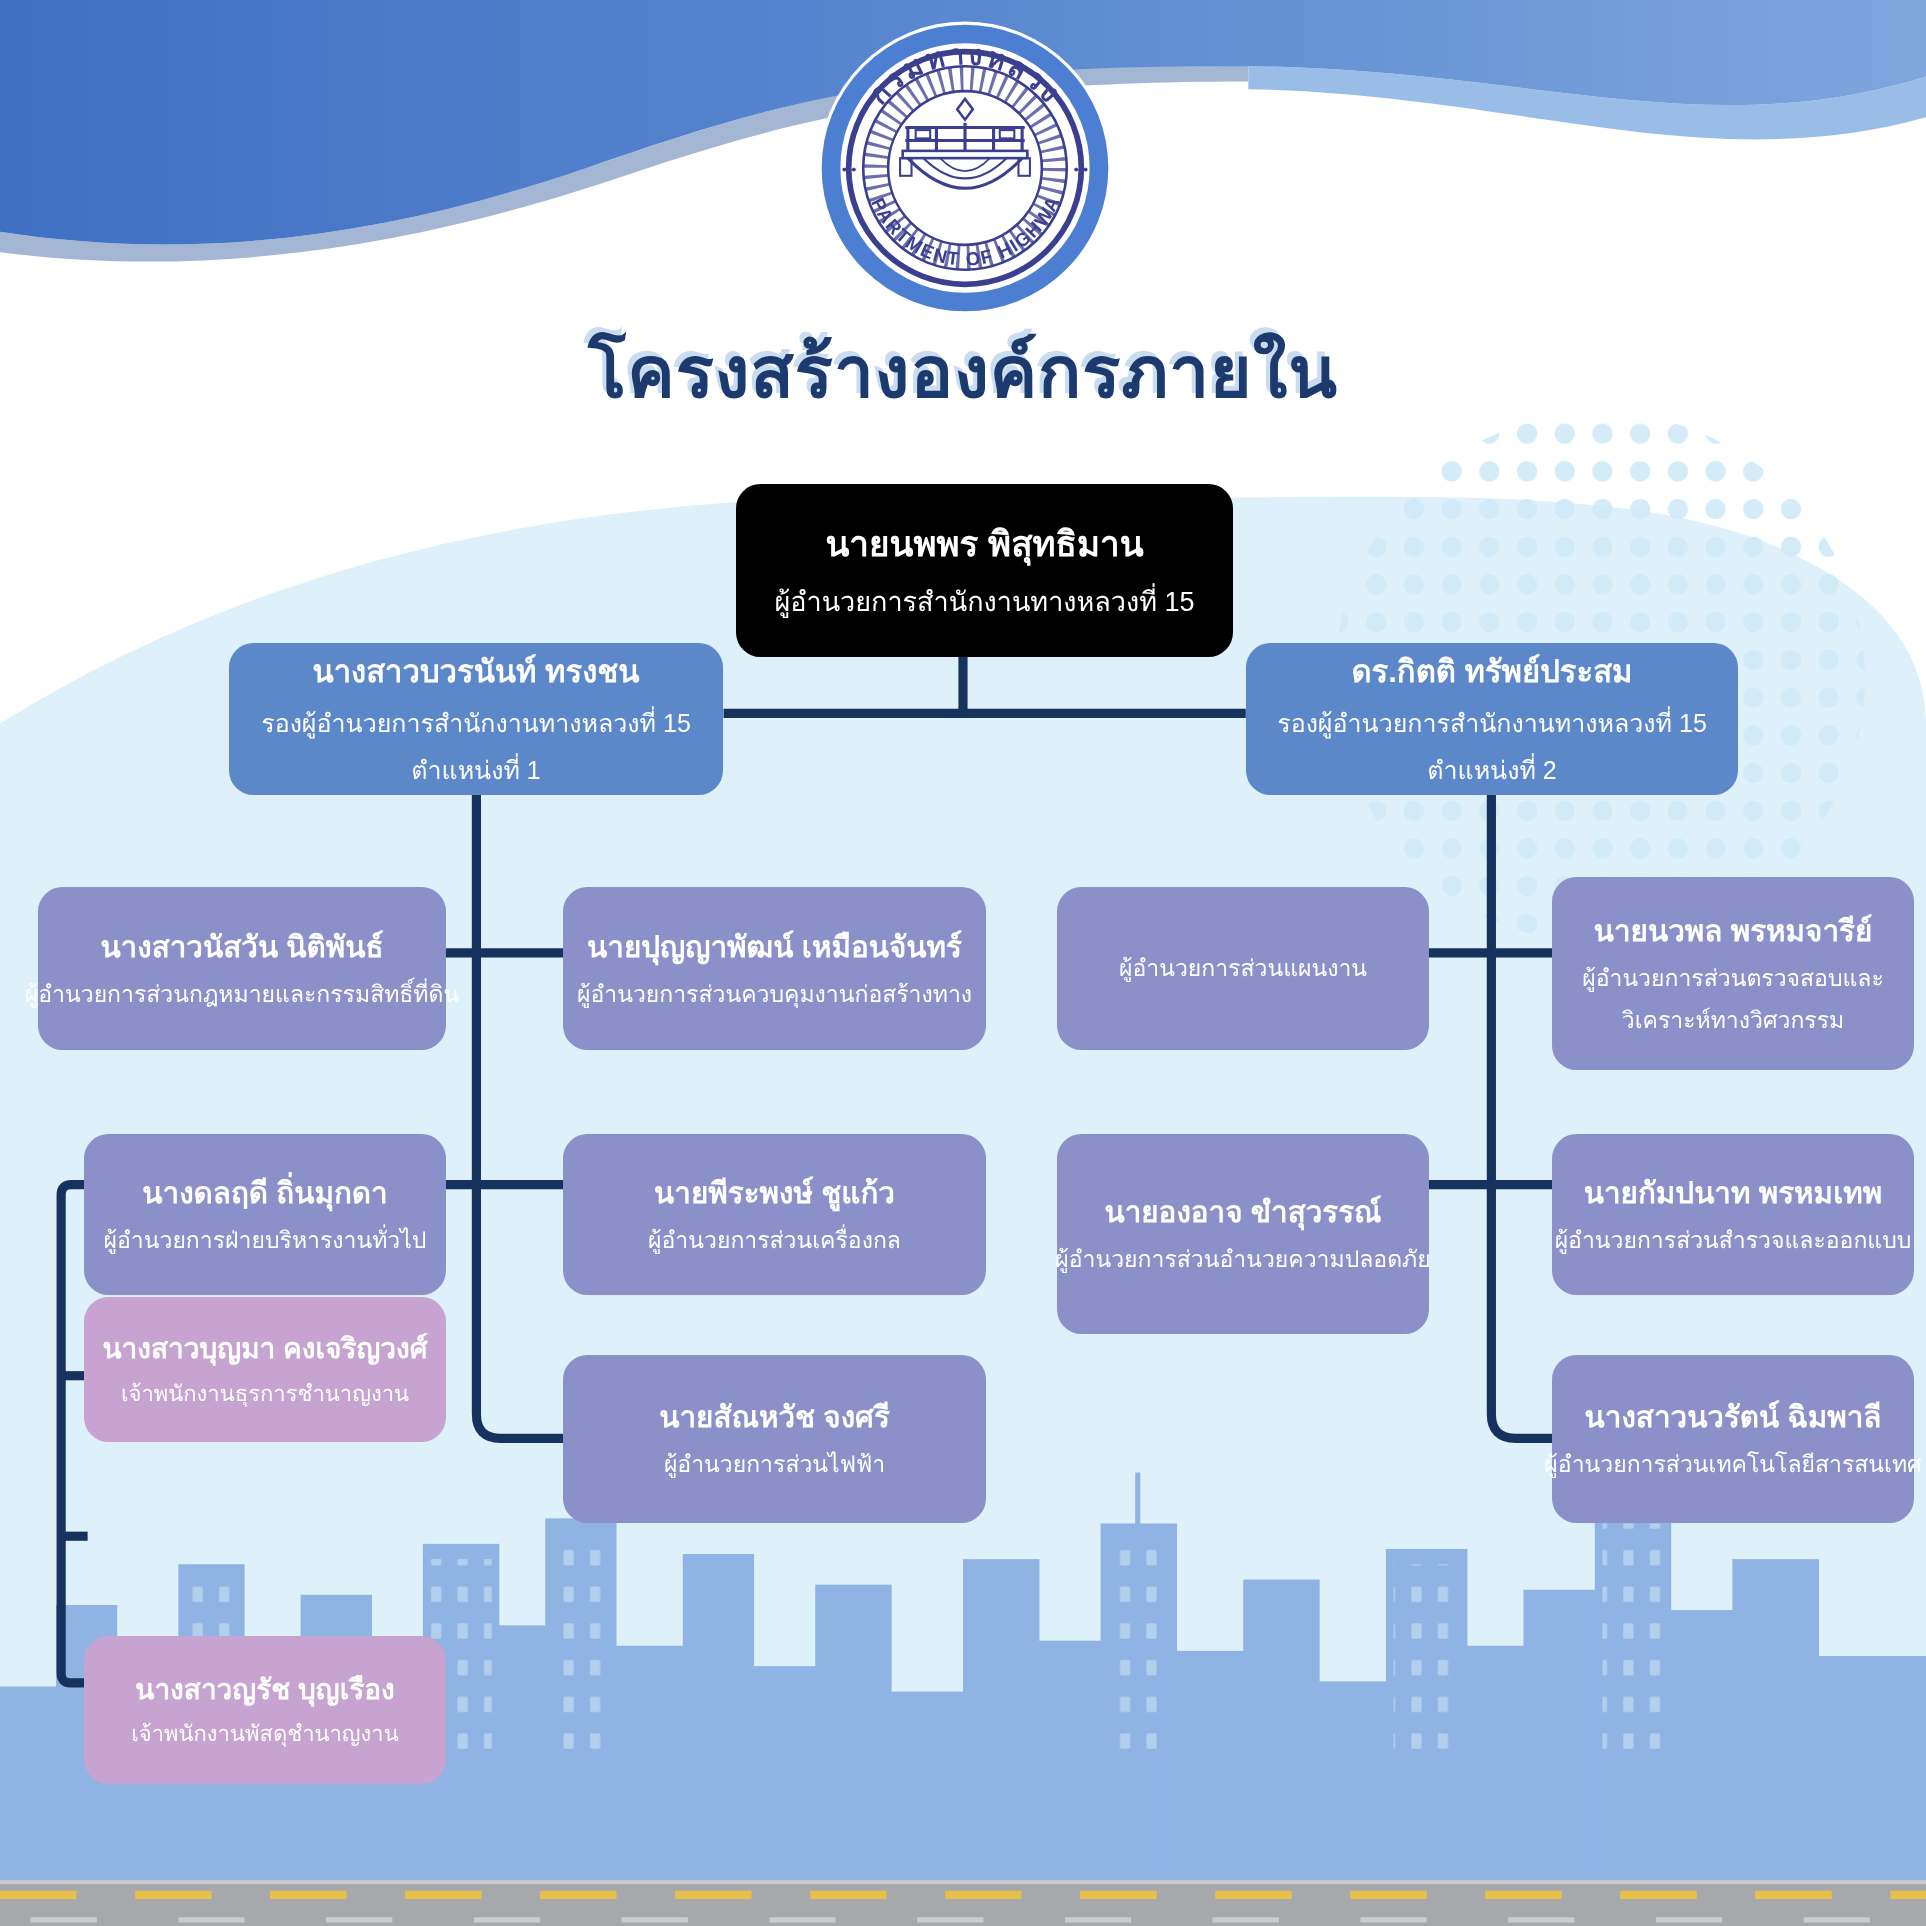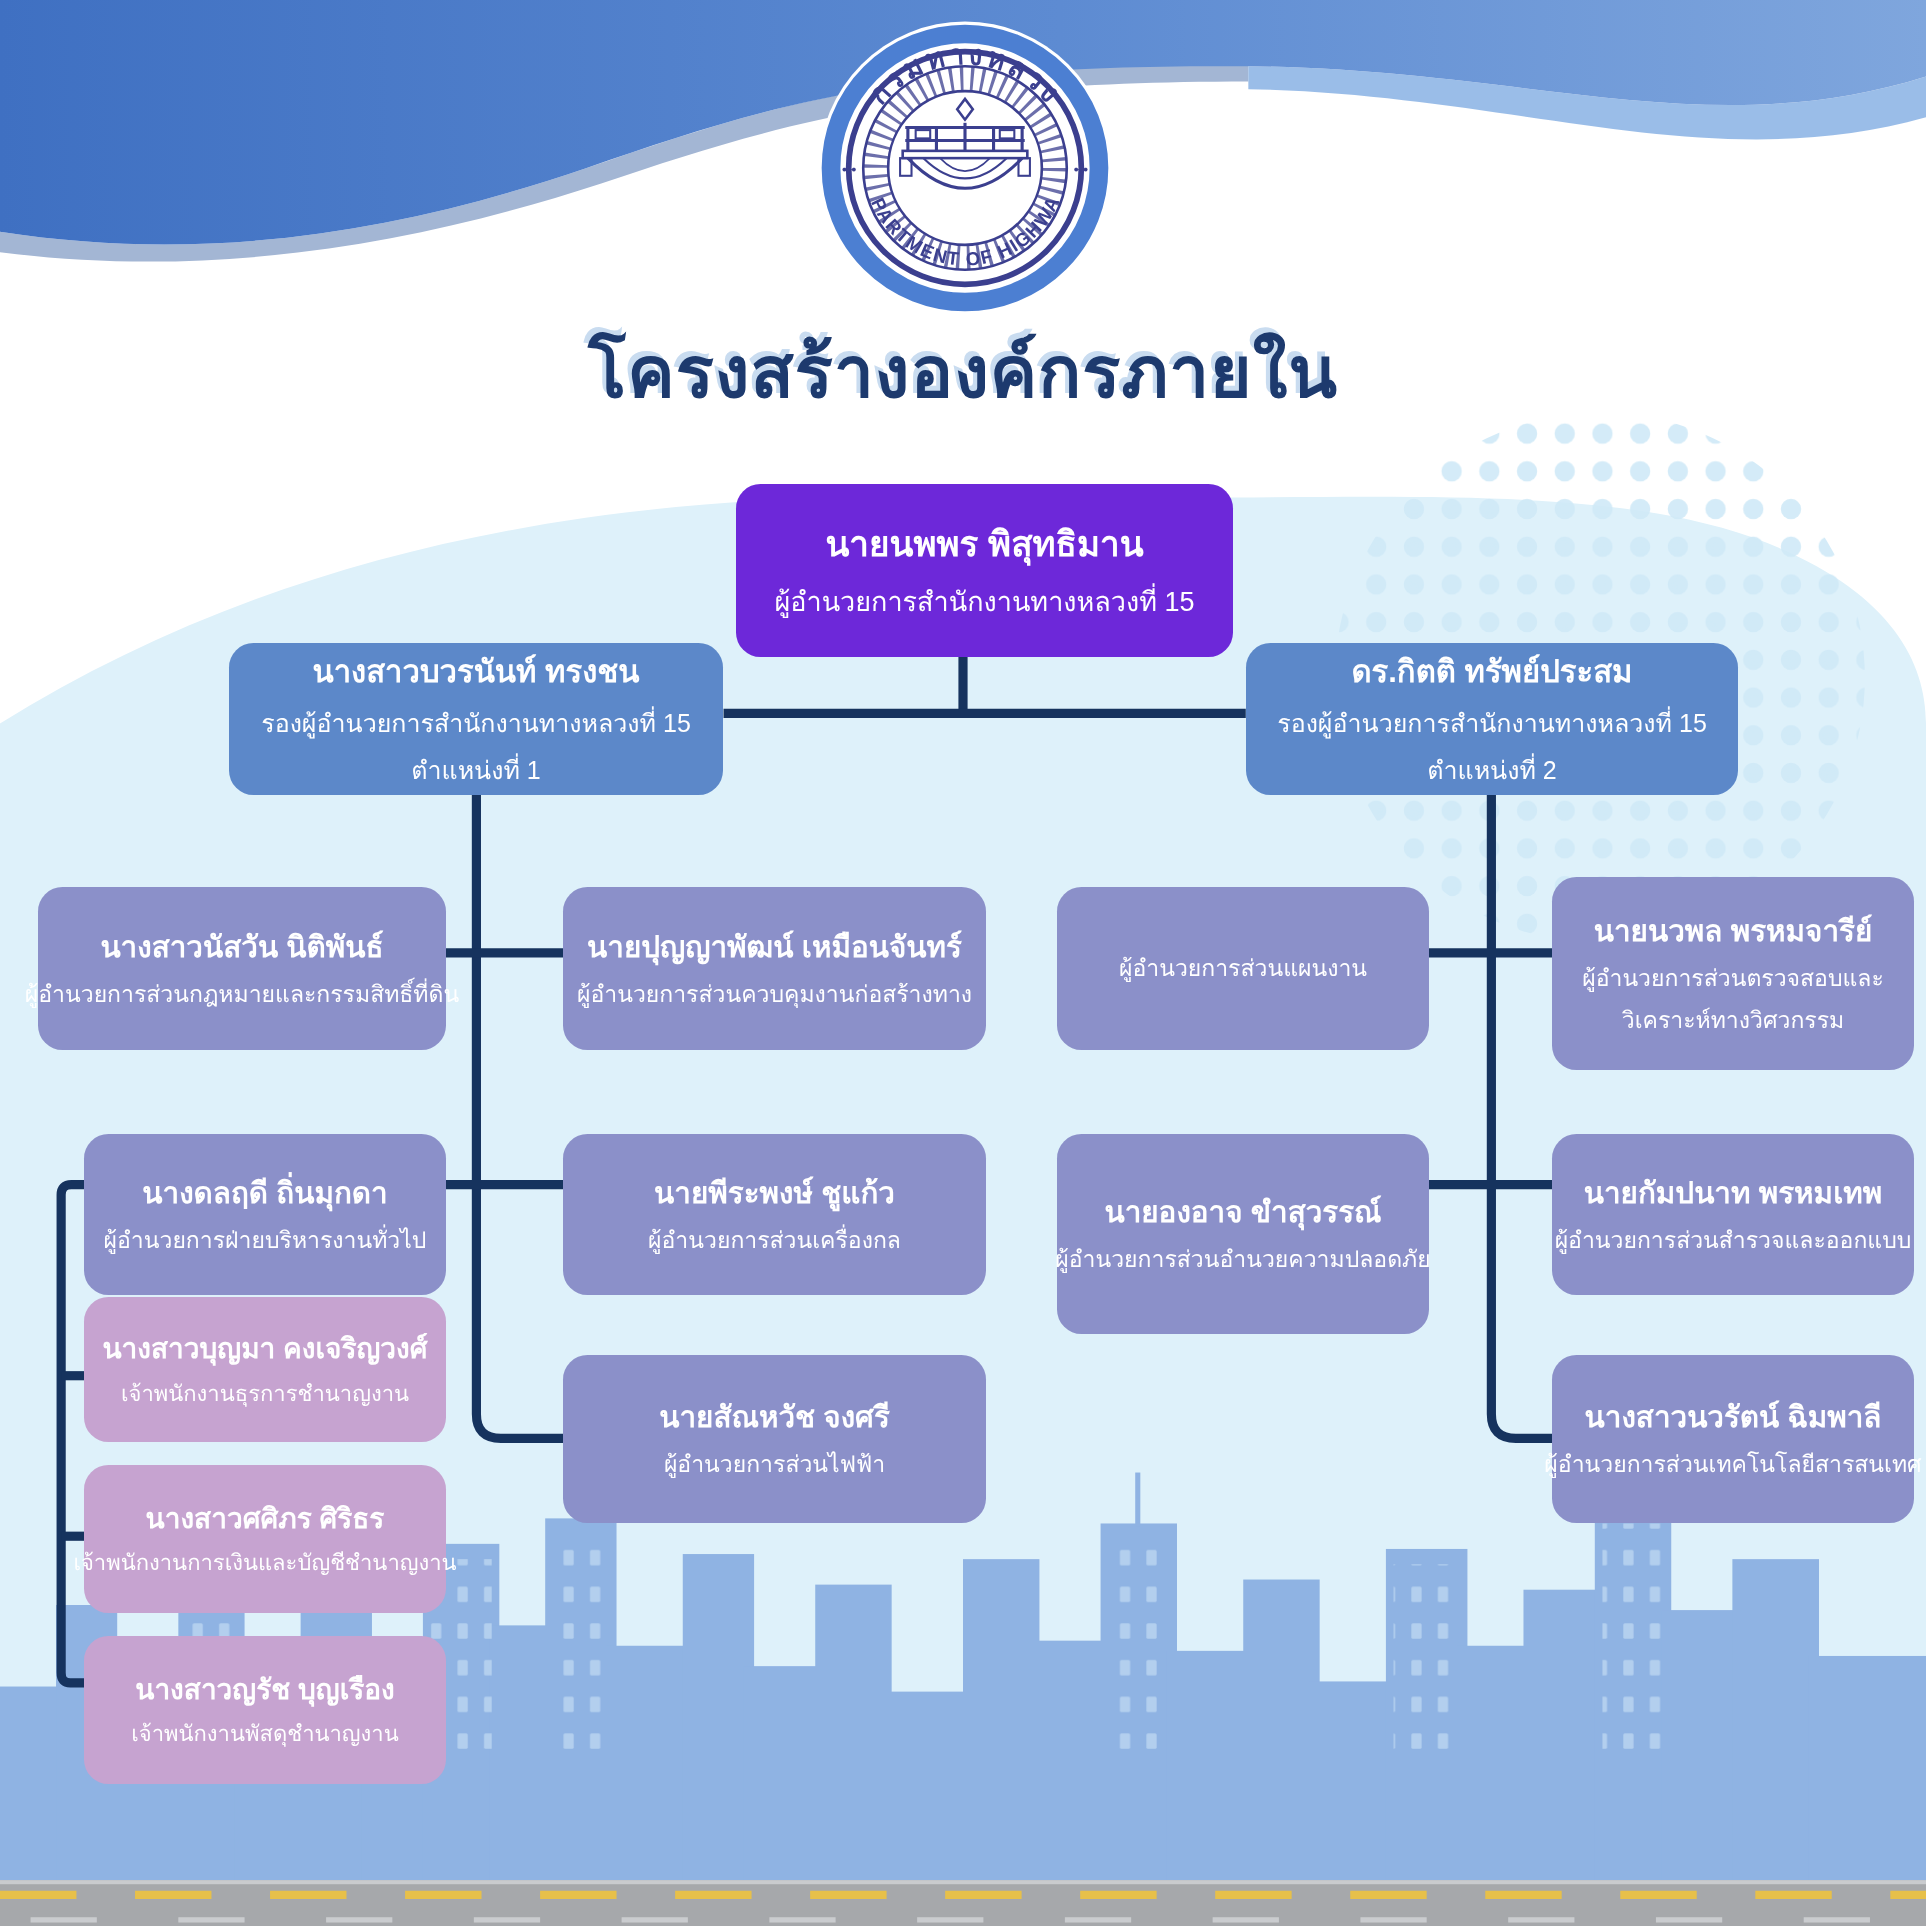--- a/index.html
+++ b/index.html
@@ -15,21 +15,21 @@
     text-shadow:-4.1px -4.6px 0 #c9dcf0;
   }
   
   .box{
     position:absolute;border-radius:24.5px;color:#ffffff;z-index:30;
     display:flex;flex-direction:column;justify-content:center;align-items:center;
     text-align:center;line-height:1.45;
   }
   .box .name{font-weight:700;white-space:nowrap;}
   .box .pos{font-weight:400;white-space:nowrap;}
-  .red{background:#6d28d9;}
+  .red{background:#000000;}
   .blue{background:#5c88c9;}
   .purple{background:#8b90c9;}
   .pink{background:#c6a3d0;}
 
   .b-director{left:736px;top:484px;width:497px;height:173px;gap:13.2px;}
   .b-director .name{font-size:35px;}
   .b-director .pos{font-size:27px;}
 
   .b-dep{gap:10.2px;}
   .b-dep .name{font-size:31px;}
@@ -261,23 +261,19 @@
   </div>
   <div class="box purple b-d9">
     <div class="name">นางสาวนวรัตน์ ฉิมพาลี</div>
     <div class="pos">ผู้อำนวยการส่วนเทคโนโลยีสารสนเทศ</div>
   </div>
 
   <div class="box pink b-p0">
     <div class="name">นางสาวบุญมา คงเจริญวงศ์</div>
     <div class="pos">เจ้าพนักงานธุรการชำนาญงาน</div>
   </div>
-  <div class="box pink b-p1">
-    <div class="name">นางสาวศศิภร ศิริธร</div>
-    <div class="pos">เจ้าพนักงานการเงินและบัญชีชำนาญงาน</div>
-  </div>
   <div class="box pink b-p2">
     <div class="name">นางสาวญรัช บุญเรือง</div>
     <div class="pos">เจ้าพนักงานพัสดุชำนาญงาน</div>
   </div>
 
 </div>
 
 
 </body></html>

